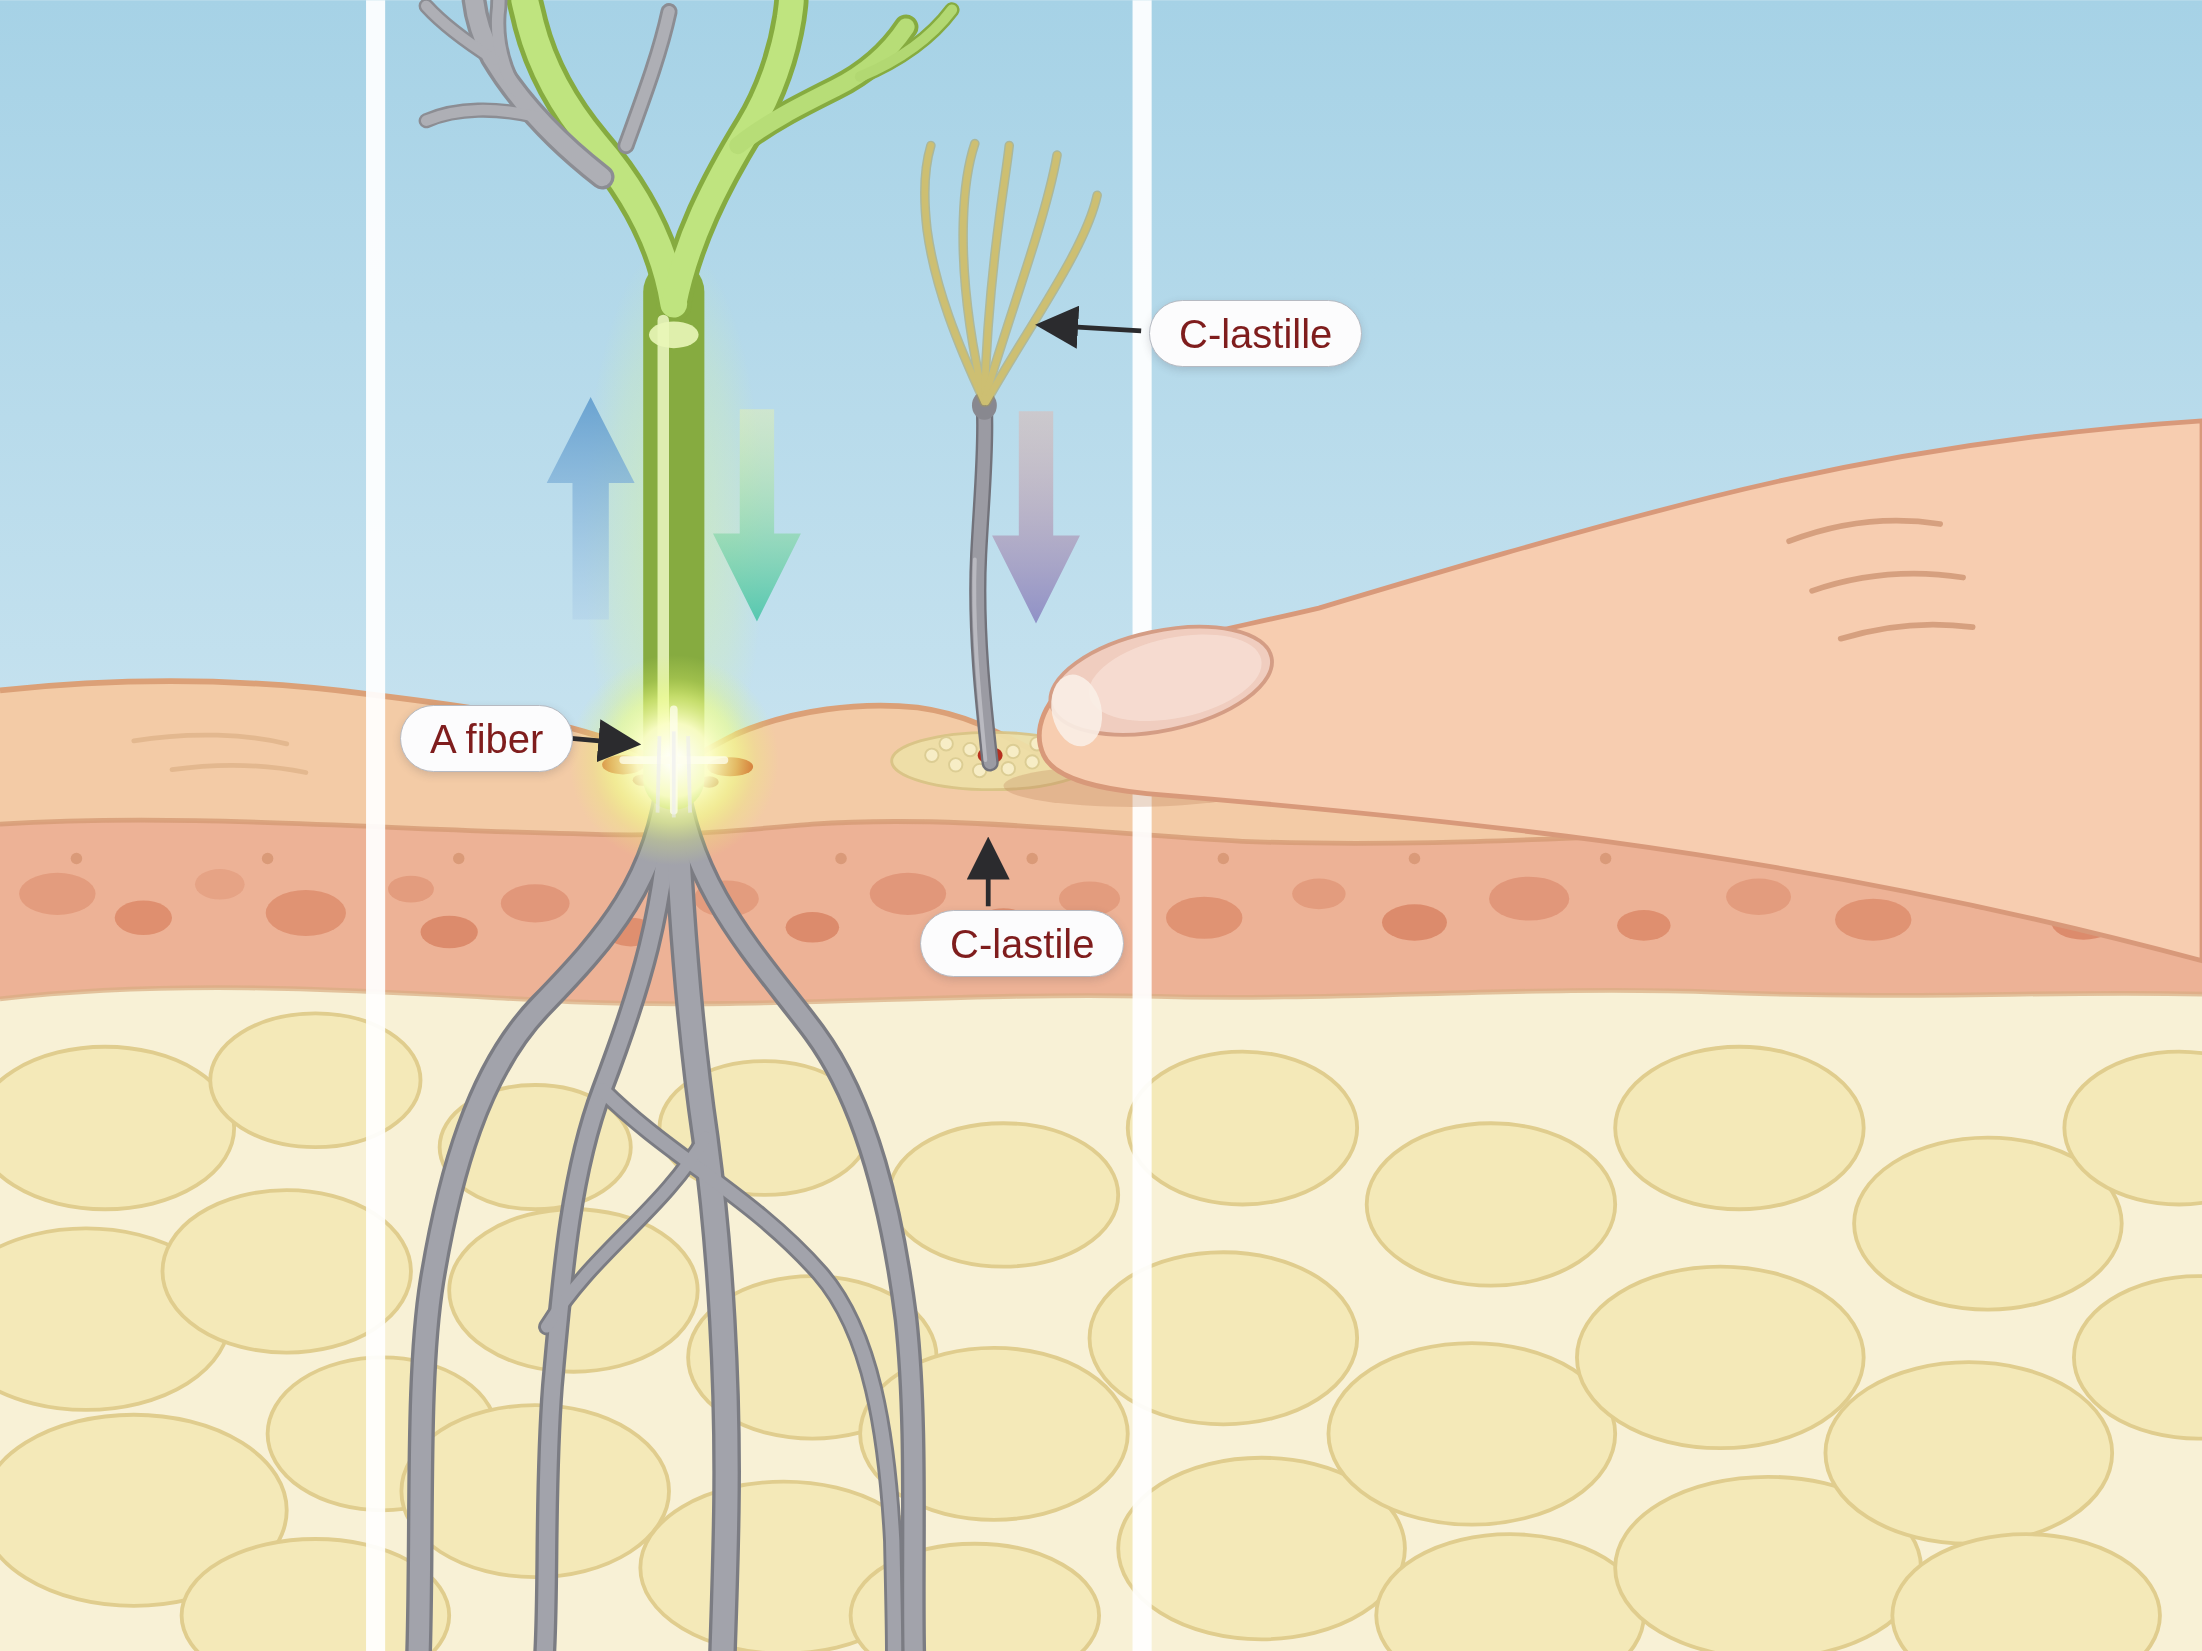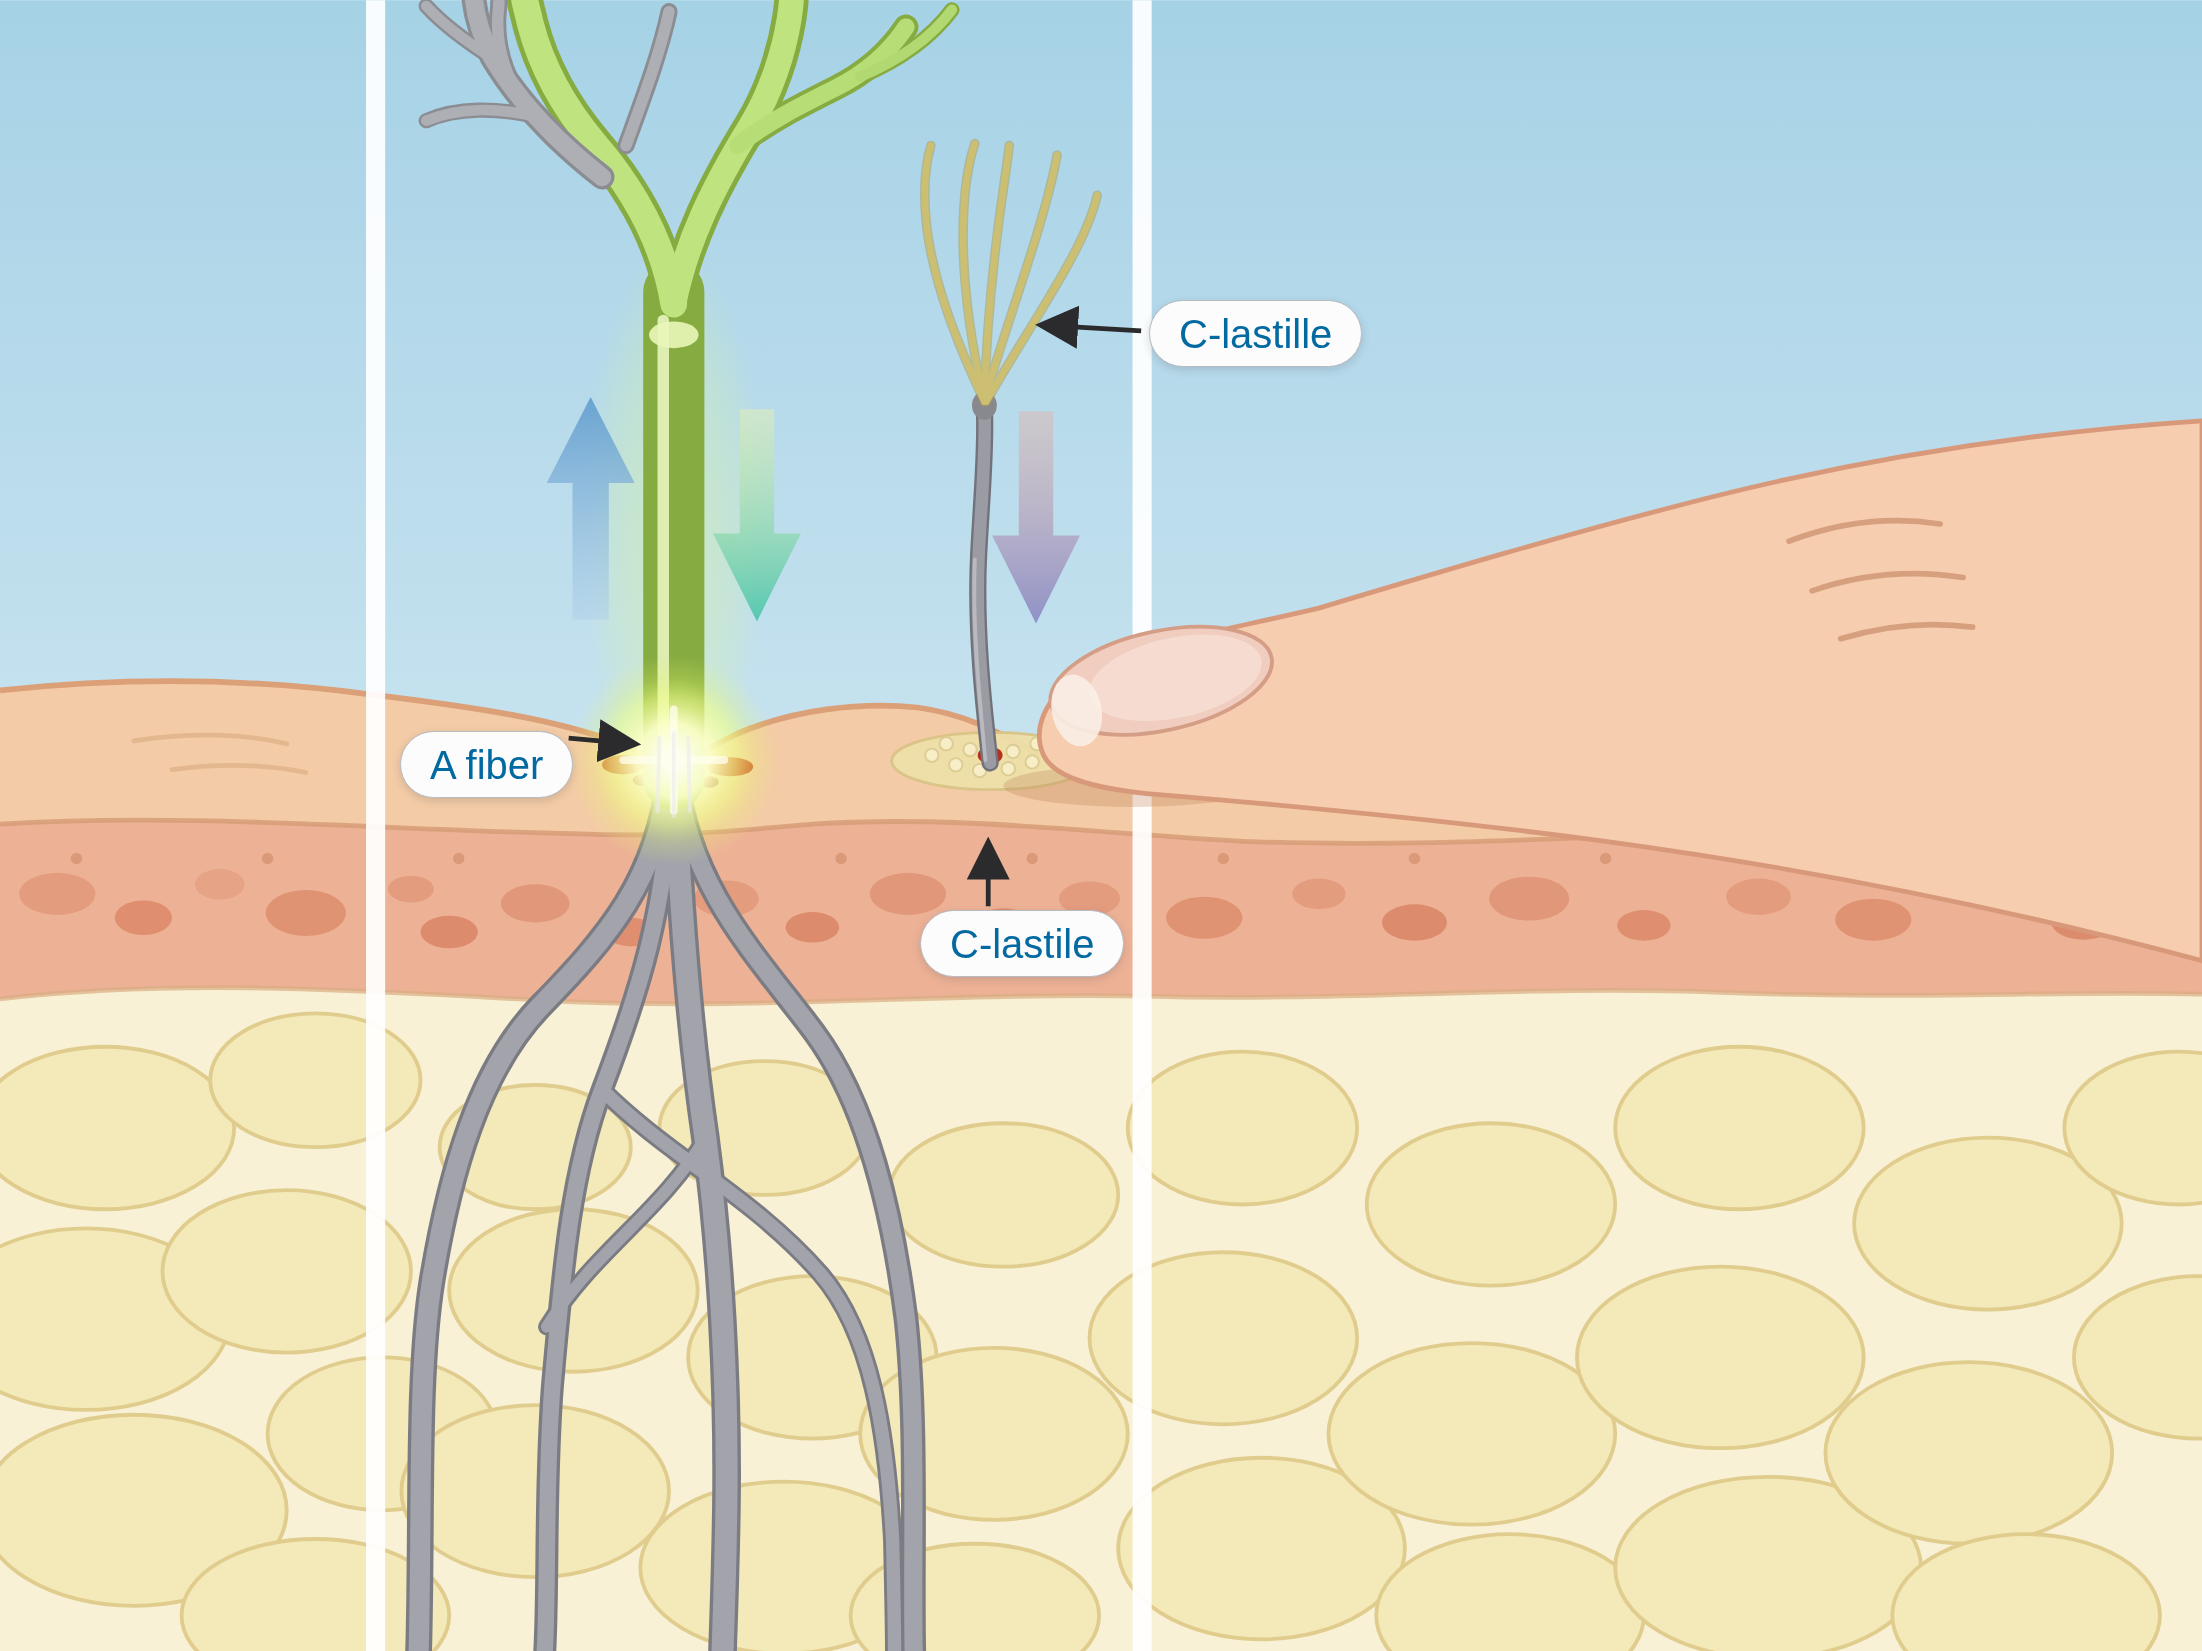--- a/index.html
+++ b/index.html
@@ -10,21 +10,21 @@
     font-family:"Liberation Sans",sans-serif;
   }
   .stage svg{position:absolute;left:0;top:0;width:2202px;height:1652px;display:block;}
   .pill{
     position:absolute;
     background:#fcfcfd;
     border:1.9px solid #b6bac2;
     border-radius:46px;
     padding:9.6px 29px;
     font-size:40px;
-    color:#0369a1;
+    color:#7f1d1d;
     box-shadow:0 2.9px 8.6px rgba(60,60,70,.18);
     white-space:nowrap;
     line-height:1.15;
     z-index:5;
   }
 </style>
 </head>
 <body>
 
 <div class="stage">
@@ -301,18 +301,18 @@
     </g>
   </g>
 
   <g stroke="#2b2b2e" stroke-width="5" fill="none">
     <path d="M595,772 L662,778" marker-end="url(#ah)"></path>
     <path d="M1194,346 L1092,340" marker-end="url(#ah)"></path>
     <path d="M1034,948 L1034,884" marker-end="url(#ah)"></path>
   </g>
 </svg>
 
-<div class="pill" style="left:400px;top:705px;margin-top:26px;">A fiber</div>
+<div class="pill" style="left:400px;top:705px;">A fiber</div>
 <div class="pill" style="left:1149px;top:300px;">C-lastille</div>
 <div class="pill" style="left:920px;top:910px;">C-lastile</div>
 
 </div>
 
 
 </body></html>

